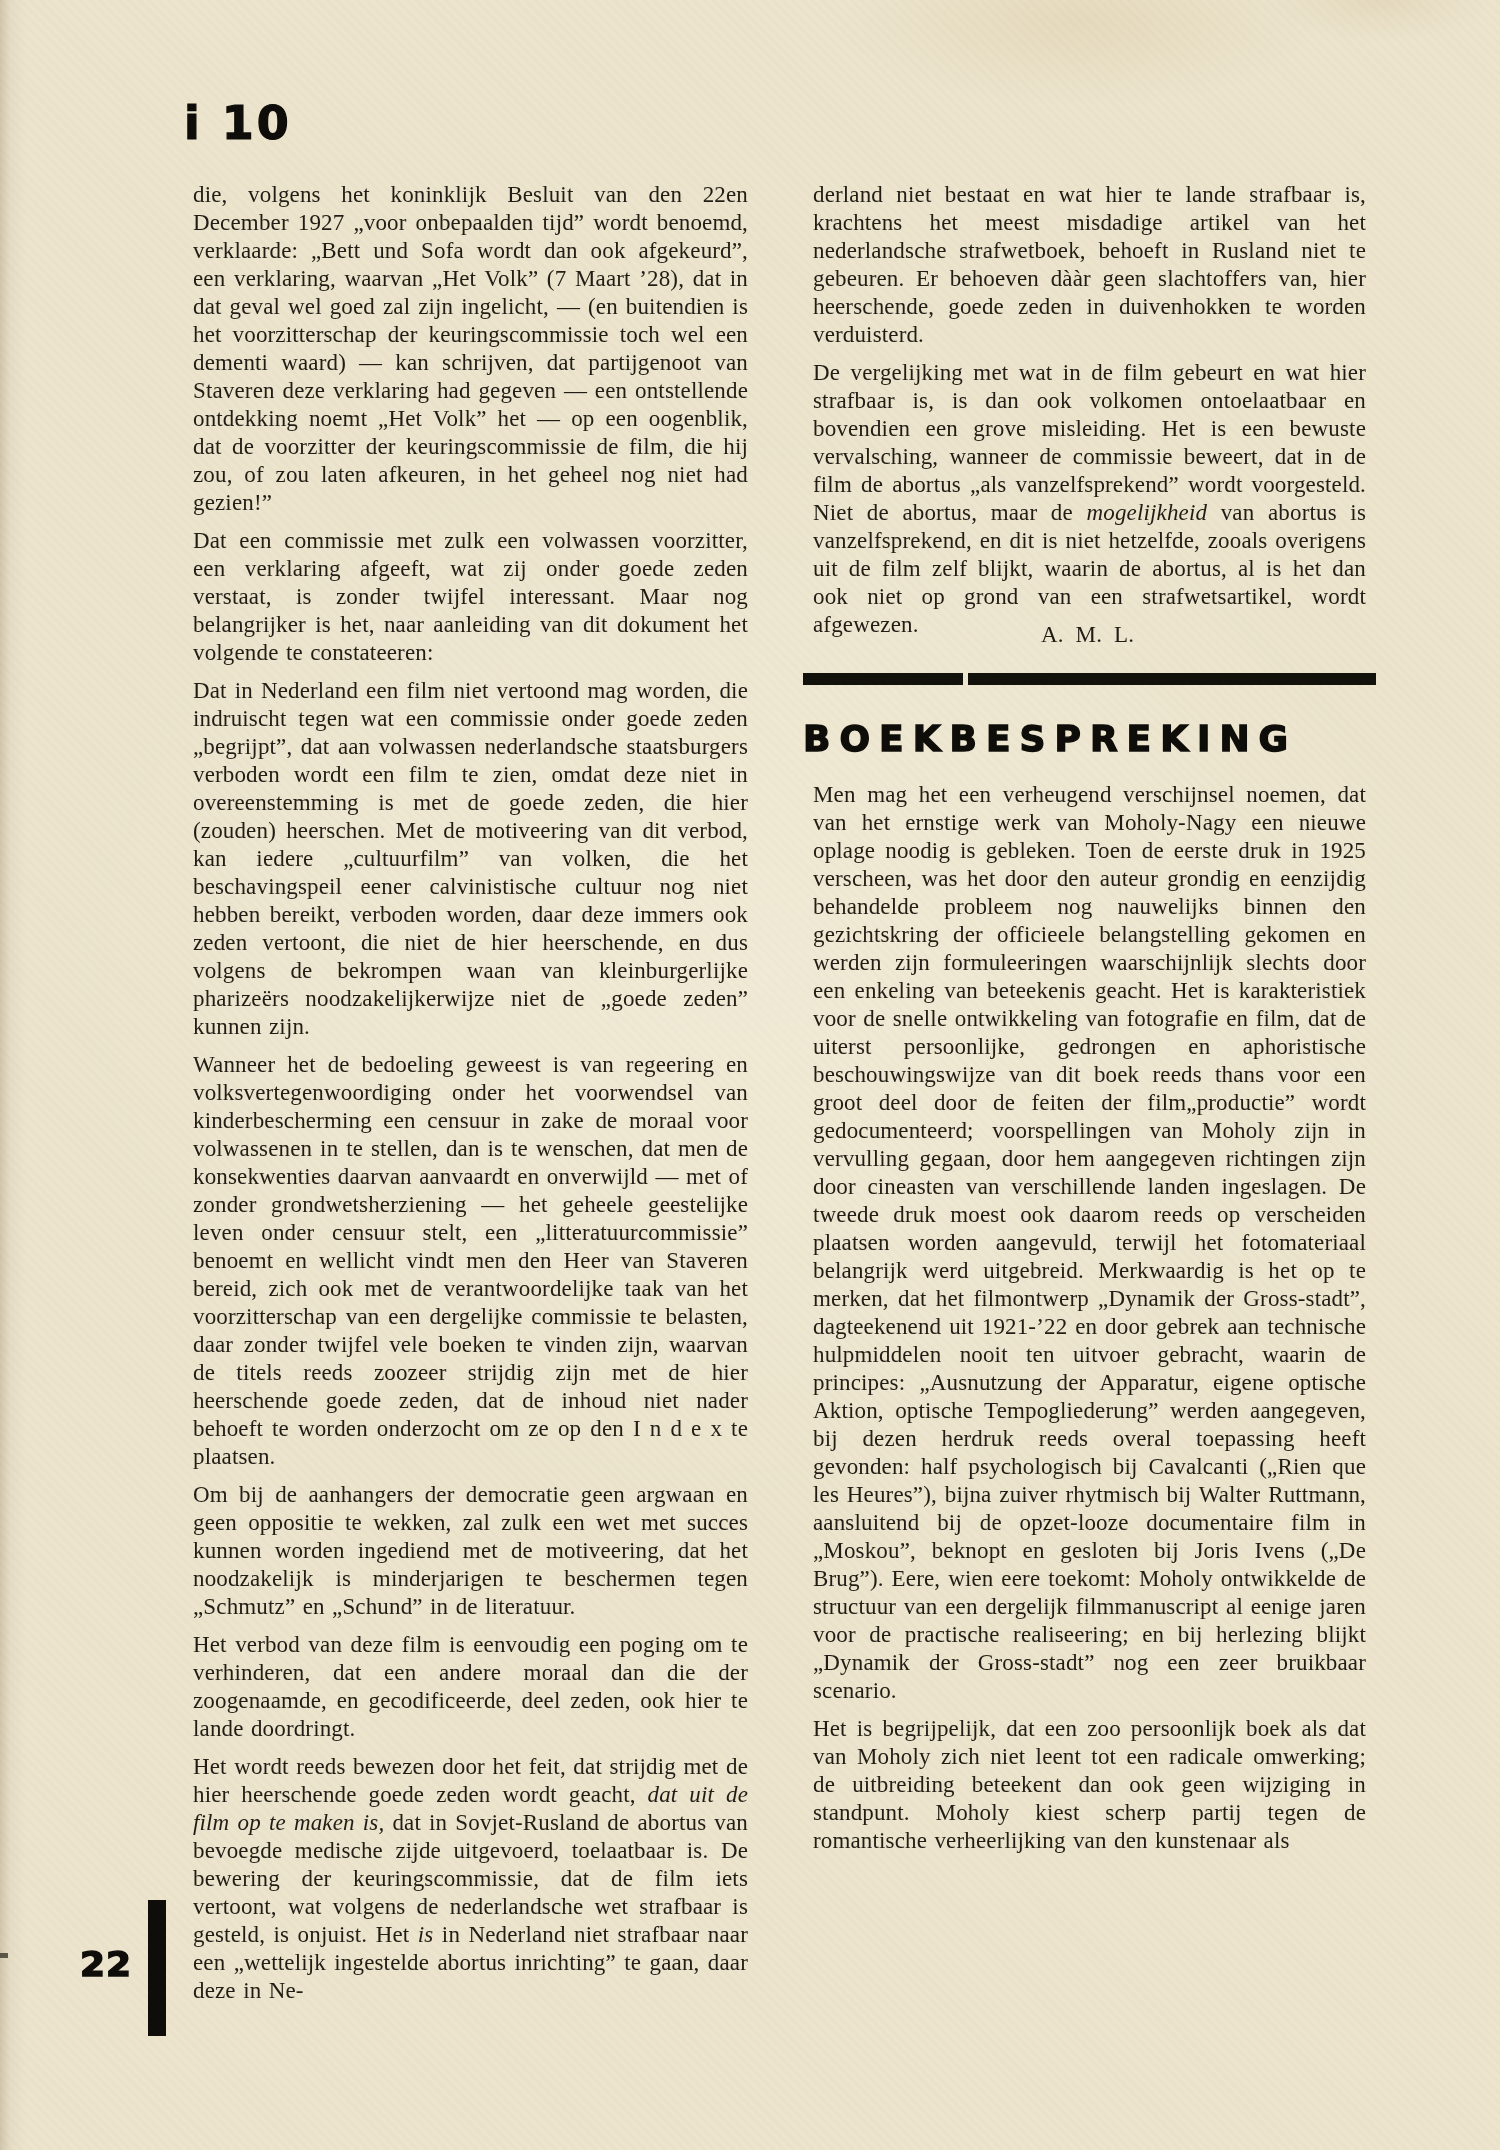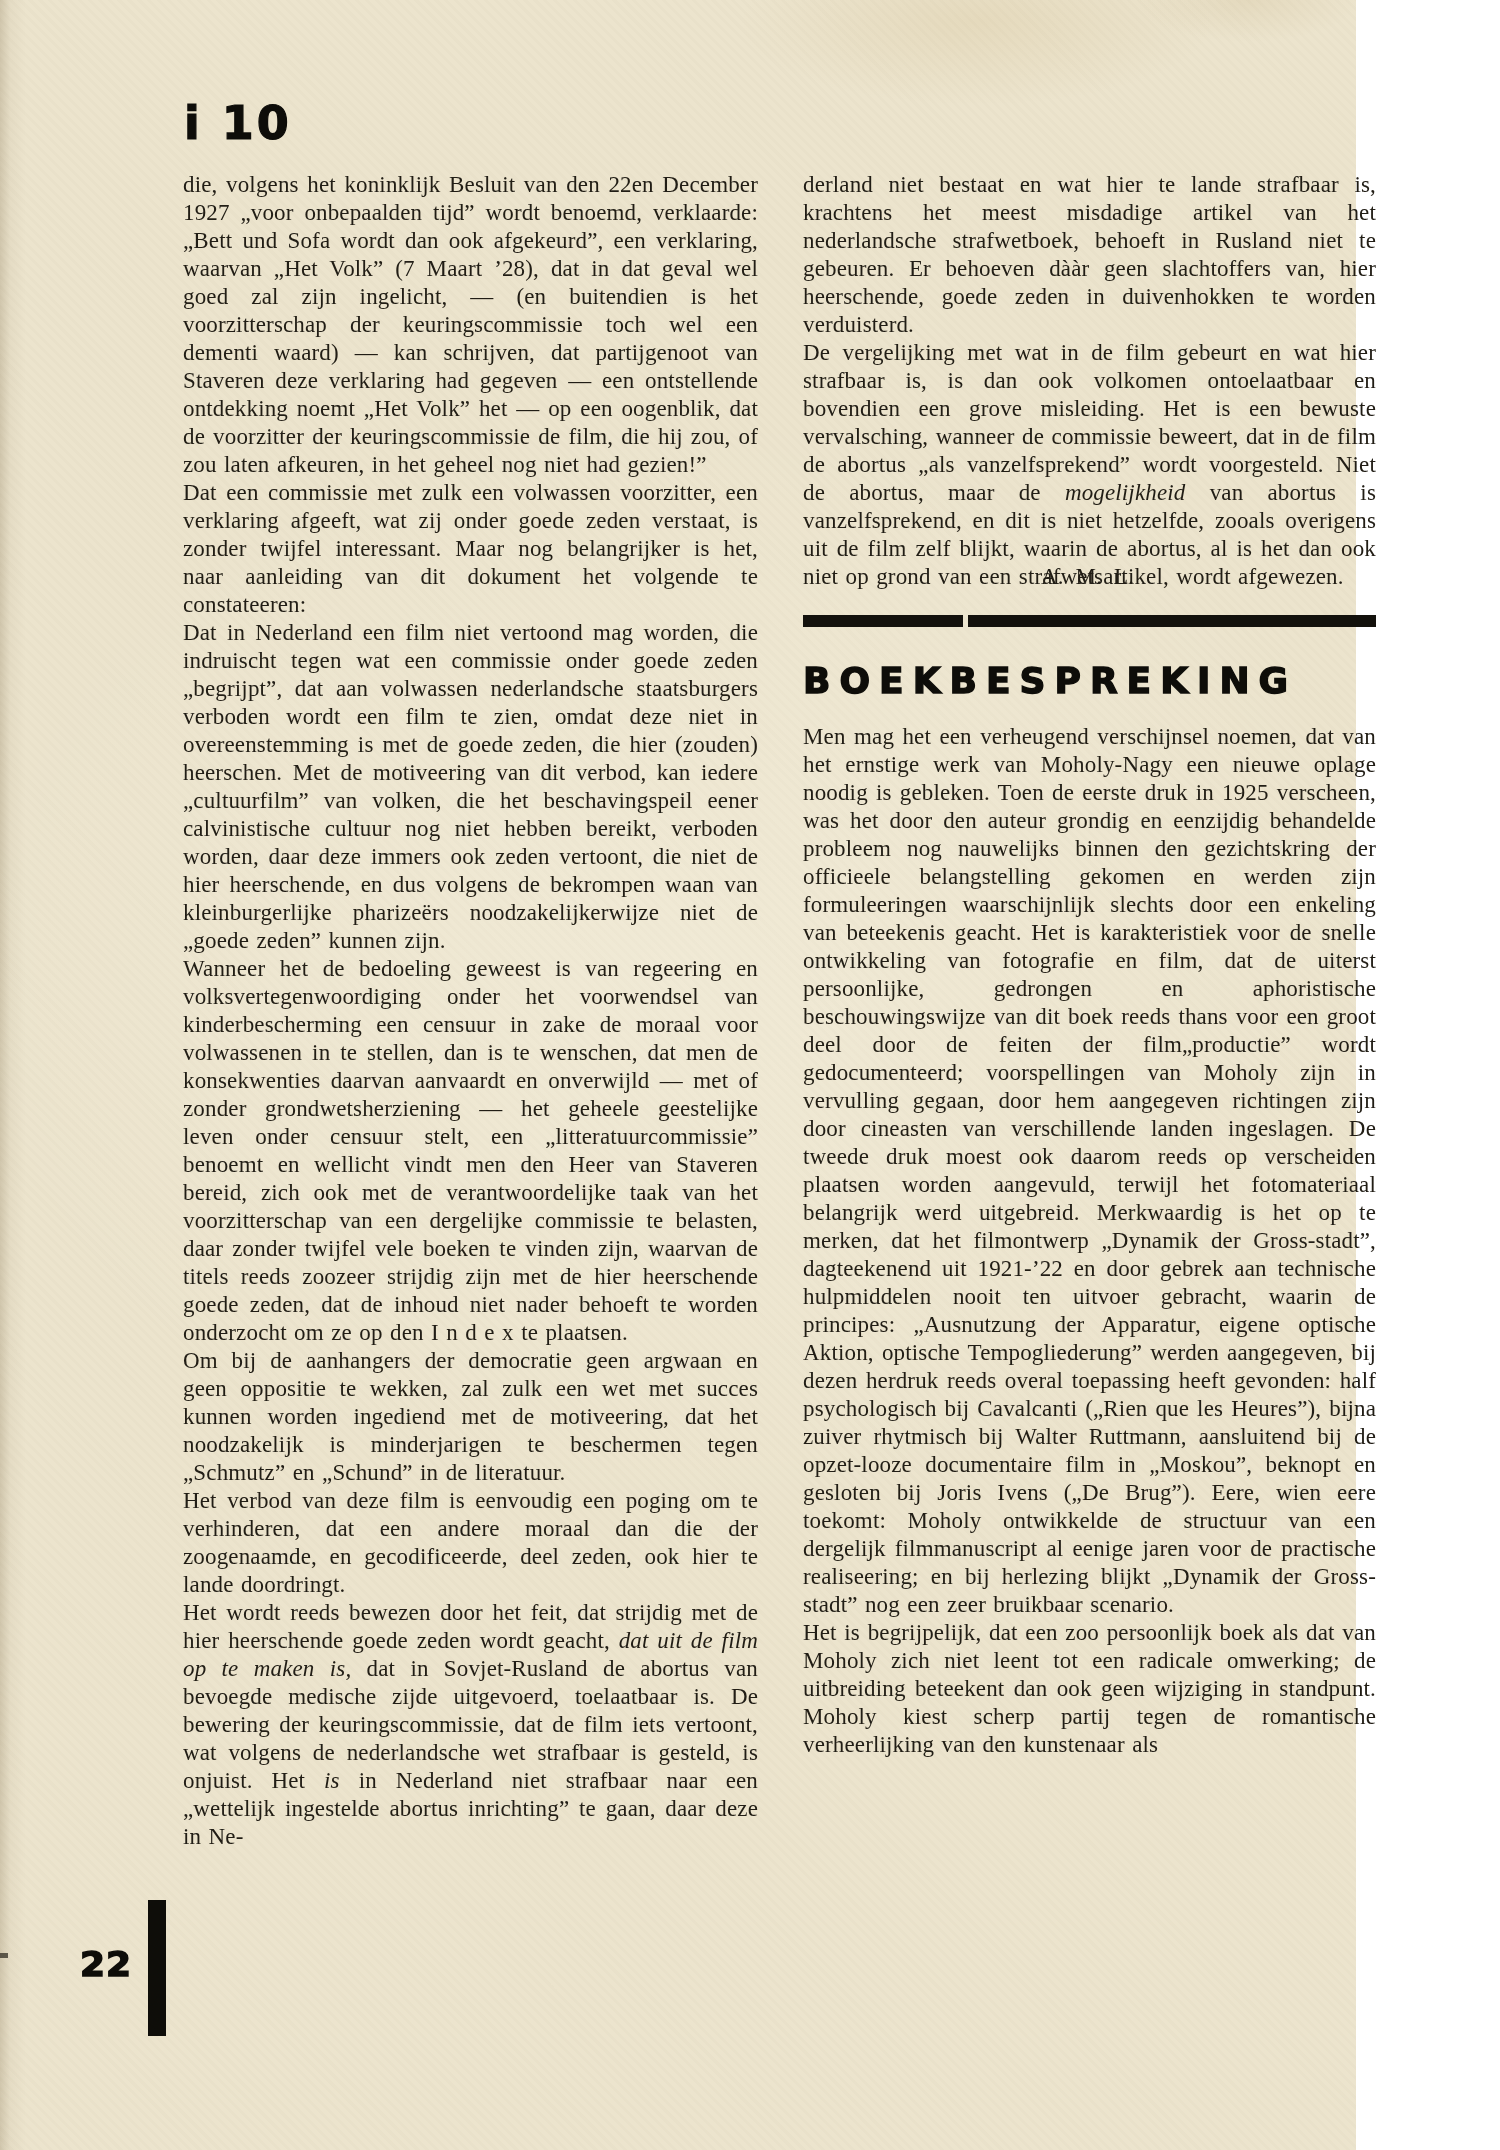--- a/index.html
+++ b/index.html
@@ -1,18 +1,18 @@
 <!DOCTYPE html>
 <html><head>
 <meta charset="utf-8">
 <style>
   html,body{margin:0;padding:0;}
   body{width:1500px;height:2150px;overflow:hidden;}
   .page{
-    position:relative;width:1356px;height:2150px;
+    position:relative;width:1500px;height:2150px;
     background:
       radial-gradient(ellipse 340px 120px at 72% 1%, rgba(186,156,92,0.14), transparent 70%),
       radial-gradient(ellipse 160px 60px at 92% 0%, rgba(170,140,80,0.12), transparent 70%),
       radial-gradient(ellipse 900px 700px at 50% 45%, rgba(255,252,240,0.25), transparent 80%),
       linear-gradient(90deg, rgba(110,92,58,0.22) 0px, rgba(110,92,58,0.06) 10px, rgba(110,92,58,0) 26px),
       repeating-linear-gradient(45deg, rgba(90,75,45,0.02) 0 3px, rgba(0,0,0,0) 3px 7px),
       #ece4cd;
     font-family:"Liberation Serif", serif;
     color:#211d15;
   }
@@ -24,21 +24,21 @@
   }
   .col{
     position:absolute;top:171px;
     font-size:23px;line-height:28px;
     text-align:justify;text-justify:inter-word;
     word-spacing:1.5px;letter-spacing:0.15px;
     hyphens:none;
   }
   .col-left{left:183px;width:575px;}
   .col-right{left:803px;width:573px;}
-  p.para{margin:0;padding:0;}
+  p.para{margin:10px;padding:0;}
   .it{font-style:italic;}
   .sig-line{
     text-align:center;margin-top:-28px;line-height:28px;
     padding-right:4px;word-spacing:6px;
   }
   .rule{
     height:12px;margin-top:24px;
     background:linear-gradient(to right,
       #13110c 0px, #13110c 160px,
       rgba(0,0,0,0) 160px, rgba(0,0,0,0) 165px,

